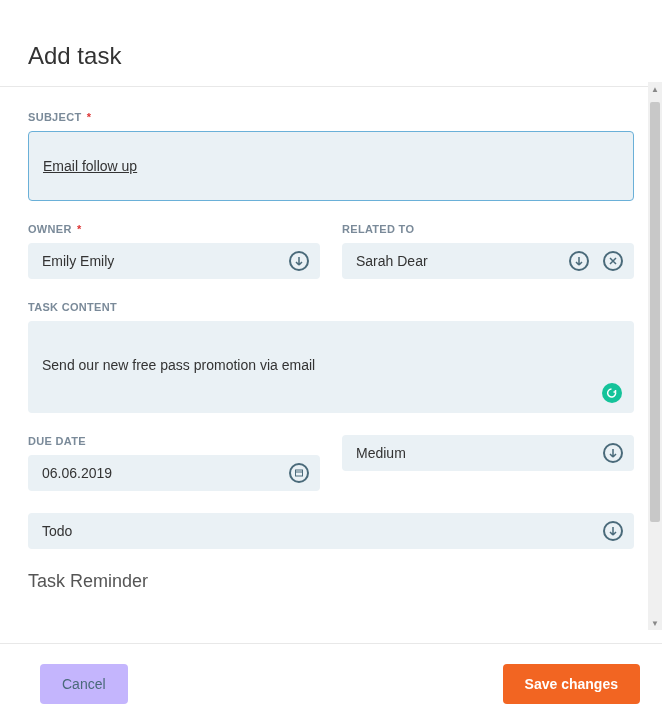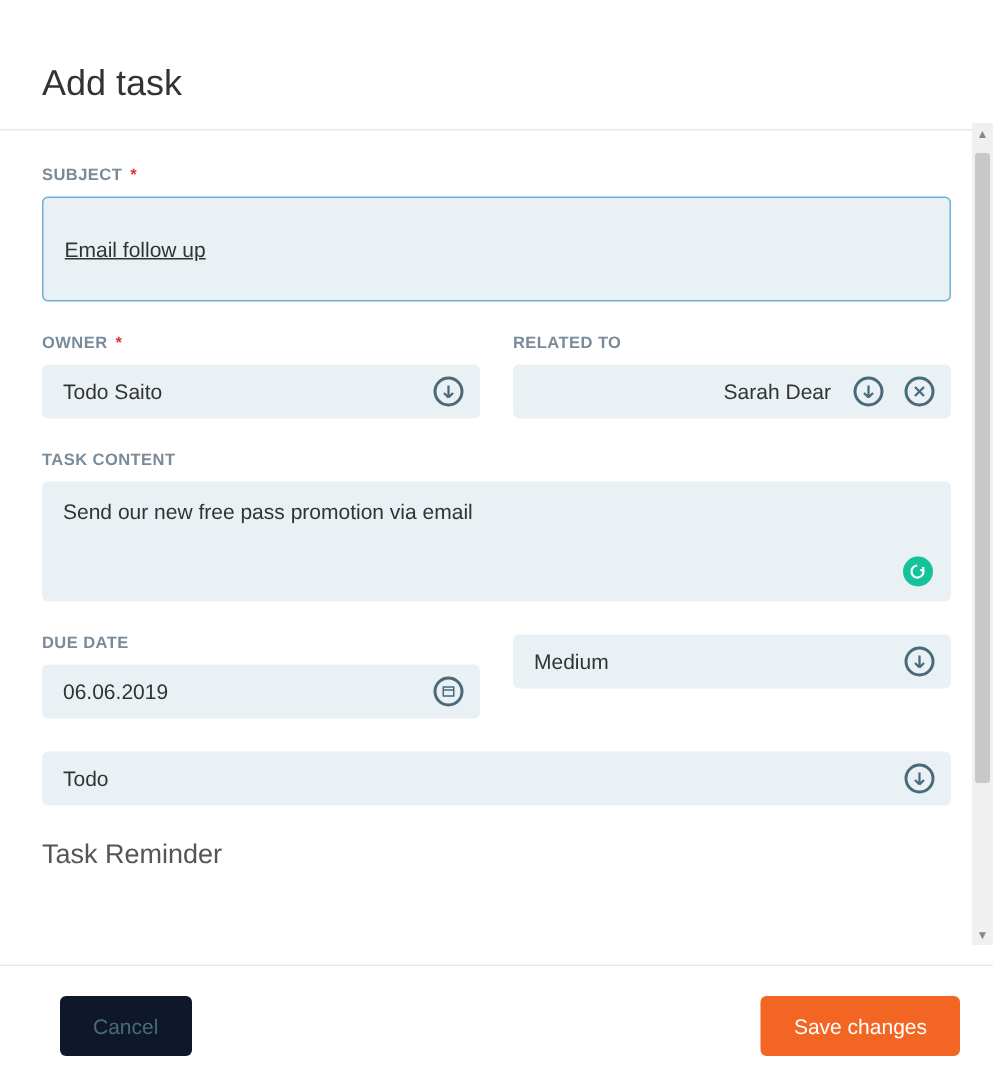--- a/index.html
+++ b/index.html
@@ -9,35 +9,35 @@
     .scroll-area { height: 548px; overflow-y: auto; position: relative; }
     .form { padding: 24px 28px 40px; }
     .label { font-size: 11px; font-weight: 600; color: #7a8a99; letter-spacing: 0.3px; text-transform: uppercase; margin-bottom: 8px; display: block; }
     .label .req { color: #d33; margin-left: 2px; }
     .field-wrap { margin-bottom: 22px; }
     .row { display: flex; gap: 22px; }
     .row .col { flex: 1; min-width: 0; }
     .input-text { width: 100%; background: #eaf1f5; border: 1px solid #c5d6e0; border-radius: 4px; padding: 26px 14px; font-size: 14px; color: #333; outline: none; text-decoration: underline; }
     .input-text.focus { border-color: #6ab0d8; }
     .select-box, .date-box { position: relative; width: 100%; background: #eaf1f5; border-radius: 4px; padding: 10px 44px 10px 14px; font-size: 14px; color: #333; cursor: pointer; display: flex; align-items: center; }
-    .with-clear { padding-right: 80px; justify-content: flex-end; }
+    .with-clear { padding-right: 80px; }
     .icon-btn { position: absolute; top: 50%; transform: translateY(-50%); width: 22px; height: 22px; display: flex; align-items: center; justify-content: center; cursor: pointer; }
     .icon-right { right: 10px; }
     .icon-right2 { right: 44px; }
     .circle-icon { width: 20px; height: 20px; border: 2px solid #4a6a7a; border-radius: 50%; display: flex; align-items: center; justify-content: center; }
     .circle-icon svg { width: 10px; height: 10px; }
     .textarea-wrap { position: relative; width: 100%; background: #eaf1f5; border-radius: 4px; padding: 12px 14px 36px; min-height: 80px; }
-    .textarea-wrap textarea { width: 100%; background: transparent; border: none; resize: none; font-size: 14px; color: #333; outline: none; font-family: inherit; }
+    .textarea-wrap textarea { width: 100%; background: transparent; border: none; resize: none; font-size: 14px; color: #333; outline: none; font-family: inherit; margin-top: 24px; }
     .grammarly { position: absolute; bottom: 10px; right: 12px; width: 20px; height: 20px; background: #15c39a; border-radius: 50%; display: flex; align-items: center; justify-content: center; }
     .grammarly svg { width: 12px; height: 12px; }
     .section-title { font-size: 18px; font-weight: 400; color: #555; margin-top: 18px; }
     .footer { position: absolute; bottom: 0; left: 0; right: 0; border-top: 1px solid #e8e8e8; padding: 20px 22px 20px 40px; display: flex; justify-content: space-between; align-items: center; background: #fff; }
     .btn { border: none; border-radius: 4px; padding: 12px 22px; font-size: 14px; cursor: pointer; font-family: inherit; }
-    .btn-cancel { background: #0f172a; color: #4a6a7a; }
-    .btn-save { background: #f26522; color: #fff; font-weight: 400; }
+    .btn-cancel { background: #c4b5fd; color: #4a6a7a; }
+    .btn-save { background: #f26522; color: #fff; font-weight: 700; }
     .scrollbar { position: absolute; right: 0; top: 82px; bottom: 94px; width: 14px; background: #f0f0f0; }
     .scrollbar-thumb { position: absolute; left: 2px; right: 2px; top: 20px; height: 420px; background: #c8c8c8; border-radius: 2px; }
     .scrollbar-arrow { position: absolute; left: 0; right: 0; height: 14px; display: flex; align-items: center; justify-content: center; font-size: 8px; color: #888; cursor: pointer; }
     .scrollbar-arrow.up { top: 0; }
     .scrollbar-arrow.down { bottom: 0; }
   </style>
 </head>
 <body>
 
 <div class="header">
@@ -55,21 +55,21 @@
       <input type="text" class="input-text focus" value="Email follow up" style="">
     </div>
 
     <div class="row">
       <div class="col field-wrap">
         <label class="label">
           <span>OWNER</span>
           <span class="req">*</span>
         </label>
         <div class="select-box">
-          <span>Todo Saito</span>
+          <span>Emily Emily</span>
           <span class="icon-btn icon-right">
             <span class="circle-icon">
                 <svg viewBox="0 0 10 10">
                   <path d="M5 1 L5 9 M5 9 L2 6 M5 9 L8 6" stroke="#4a6a7a" stroke-width="1.5" fill="none"></path>
                 </svg>
               </span>
           </span>
         </div>
       </div>
       <div class="col field-wrap">

